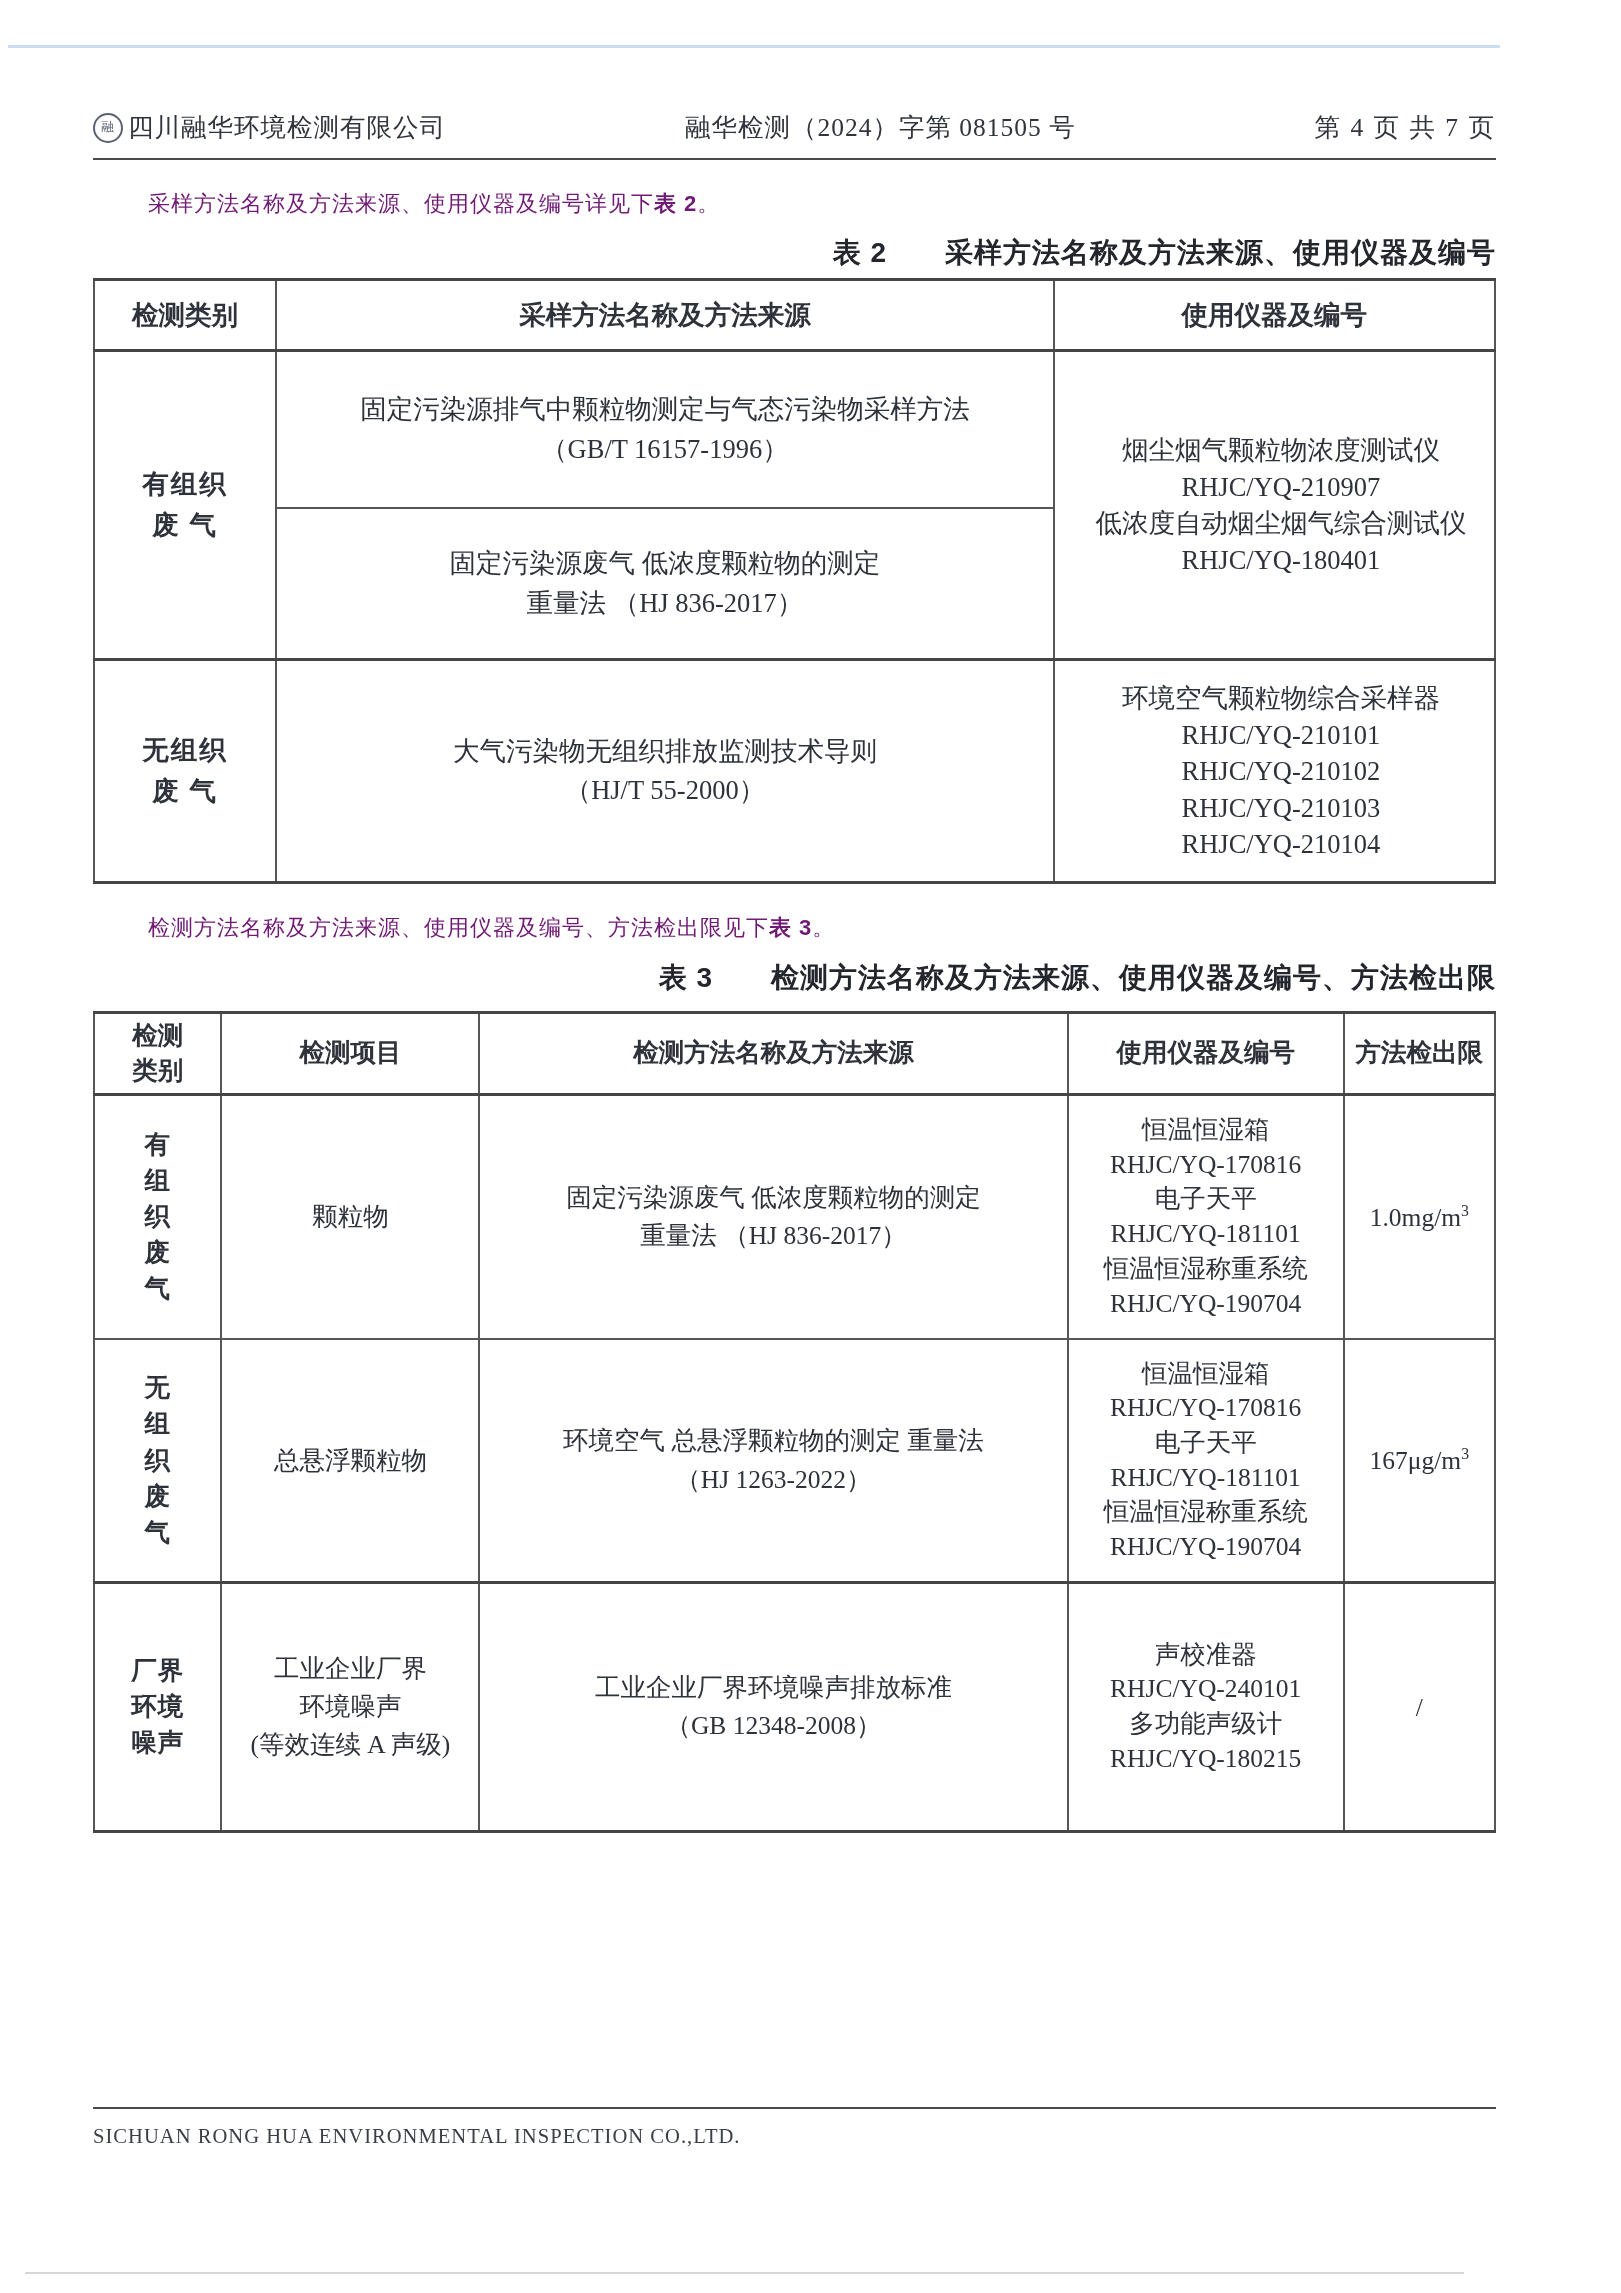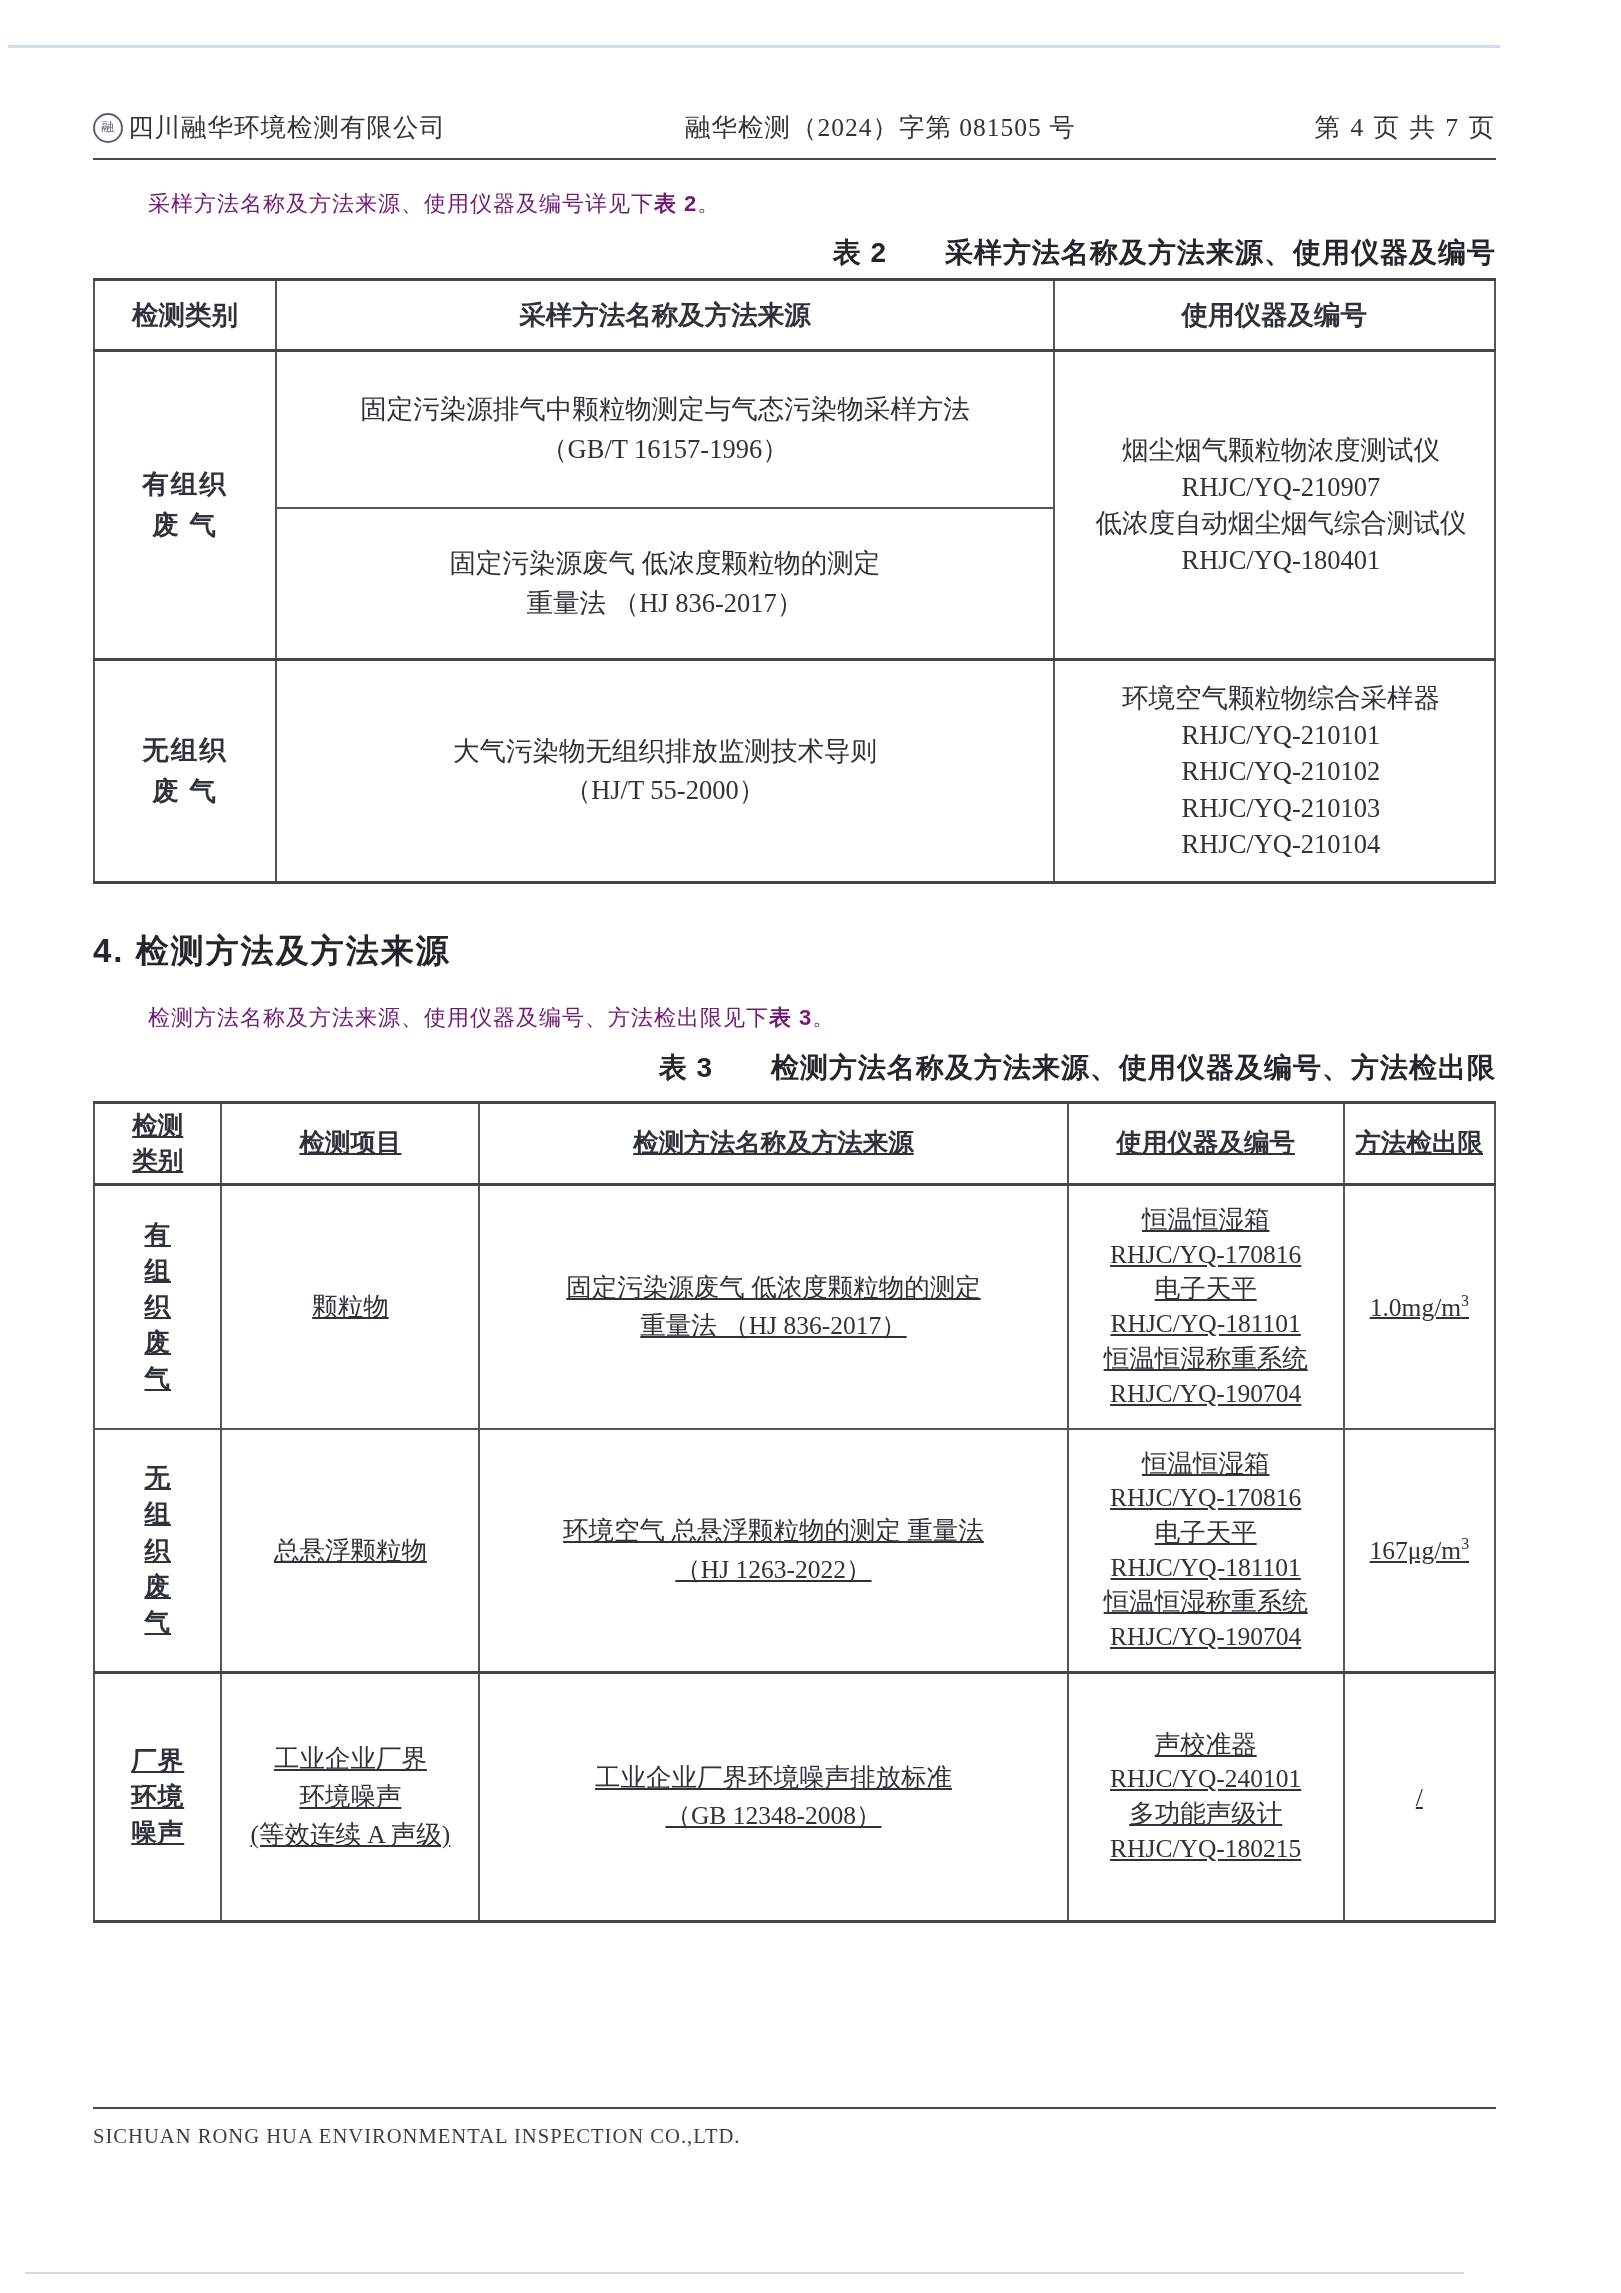--- a/index.html
+++ b/index.html
@@ -83,21 +83,21 @@
   .t2 { margin-top: 6px; font-size: 26.5px; font-family: Liberation Serif, serif; }
   .t2 .c1 { width: 13%; } .t2 .c2 { width: 55.5%; } .t2 .c3 { width: 31.5%; }
   .t2-head th { height: 71px; border-bottom: 3.9px solid #454545; }
   .t2-r1a td { height: 157px; }
   .t2-r1b td { height: 152px; }
   .t2-r2 td  { height: 223px; border-top: 3.9px solid #454545; }
   .t2 .cat  { font-weight: bold; line-height: 1.55; letter-spacing: 2px; }
   .t2 .method { line-height: 1.5; }
   .t2 .inst { line-height: 1.38; padding-left: 21px; }
 
-  .t3 { margin-top: 13.7px; font-size: 25.5px; text-decoration: underline; }
+  .t3 { margin-top: 13.7px; font-size: 25.5px; }
   .t3 .c1 { width: 9.1%; } .t3 .c2 { width: 18.4%; } .t3 .c3 { width: 42%; }
   .t3 .c4 { width: 19.7%; } .t3 .c5 { width: 10.8%; }
   .t3-head th { height: 76px; line-height: 1.4; border-bottom: 3.9px solid #454545; }
   .t3-r1 td { height: 245px; }
   .t3-r2 td { height: 243px; }
   .t3-r3 td { height: 249px; border-top: 3.9px solid #454545; }
   .t3 .cat { font-weight: bold; line-height: 1.42; letter-spacing: 1px; }
   .t3 .item { line-height: 1.5; }
   .t3 .method { line-height: 1.5; }
   .t3 .inst { line-height: 1.36; }
@@ -167,21 +167,20 @@
 （HJ/T 55-2000）</td>
           <td class="inst">环境空气颗粒物综合采样器
 RHJC/YQ-210101
 RHJC/YQ-210102
 RHJC/YQ-210103
 RHJC/YQ-210104</td>
         </tr>
       </tbody>
     </table>
 
-    <div class="section-heading h4">4. 检测方法及方法来源</div>
     <div class="intro"><span>检测方法名称及方法来源、使用仪器及编号、方法检出限见下</span><span class="bold-ref">表 3</span><span>。</span></div>
     <div class="table-title">表 3　　检测方法名称及方法来源、使用仪器及编号、方法检出限</div>
 
     <table class="t3">
       <colgroup>
           <col class="c1">
           <col class="c2">
           <col class="c3">
           <col class="c4">
           <col class="c5">

